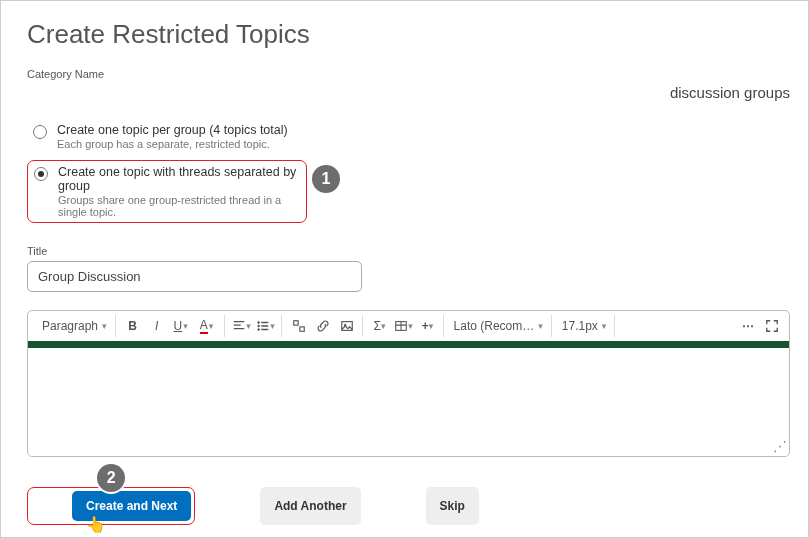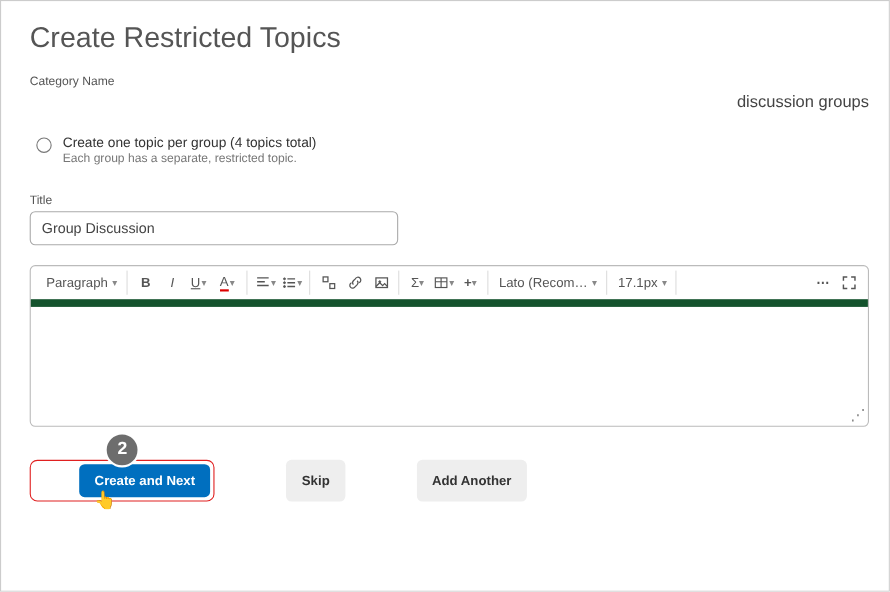--- a/index.html
+++ b/index.html
@@ -194,20 +194,30 @@
   <div class="category-name">discussion groups</div>
 
   <div class="radio-row" style="width:280px; padding-left:6px;">
     <div class="radio"></div>
     <div class="radio-labels">
       <div class="radio-main">Create one topic per group (4 topics total)</div>
       <div class="radio-sub">Each group has a separate, restricted topic.</div>
     </div>
   </div>
 
+  <div class="highlight-box" style="margin-top:6px;">
+    <div class="radio-row" style="padding:0;">
+      <div class="radio checked"></div>
+      <div class="radio-labels">
+        <div class="radio-main">Create one topic with threads separated by group</div>
+        <div class="radio-sub">Groups share one group-restricted thread in a single topic.</div>
+      </div>
+    </div>
+    <div class="annot" style="right:-34px; top:4px;">1</div>
+  </div>
 
   <div class="section">
     <div class="label-small">Title</div>
     <input class="text-input" type="text" value="Group Discussion" style="">
   </div>
 
   <div class="section" style="margin-top:18px;">
     <div class="editor-wrap">
       <div class="toolbar">
         <div class="tb-group">
@@ -310,17 +320,17 @@
       </div>
     </div>
   </div>
 
   <div class="footer-row">
     <div class="primary-highlight">
       <button class="btn btn-primary">Create and Next</button>
       <div class="annot" style="left:50%; top:-24px; transform:translateX(-50%);">2</div>
       <span class="cursor">👆</span>
     </div>
+    <button class="btn btn-secondary">Add Another</button>
     <button class="btn btn-secondary">Skip</button>
-    <button class="btn btn-secondary">Add Another</button>
   </div>
 
 </div>
 
 </body></html>

